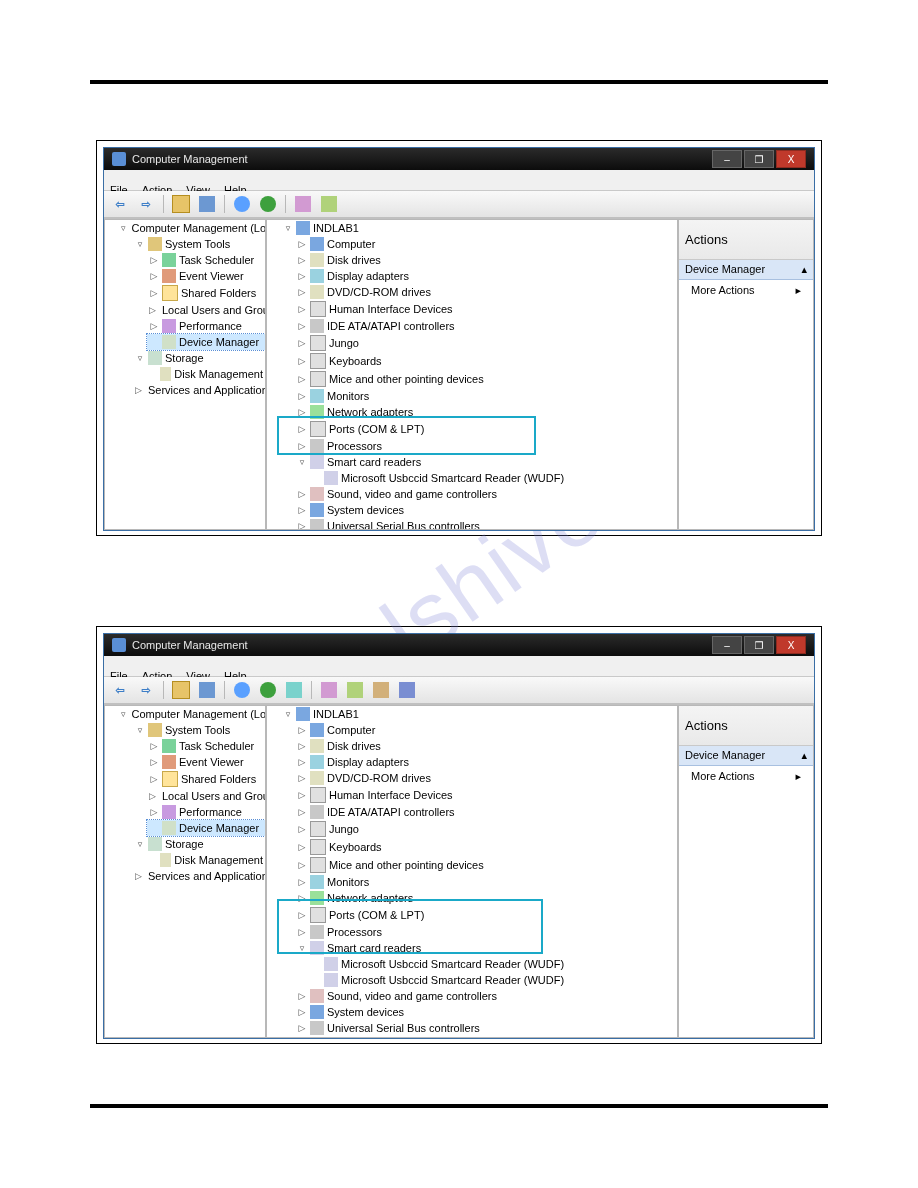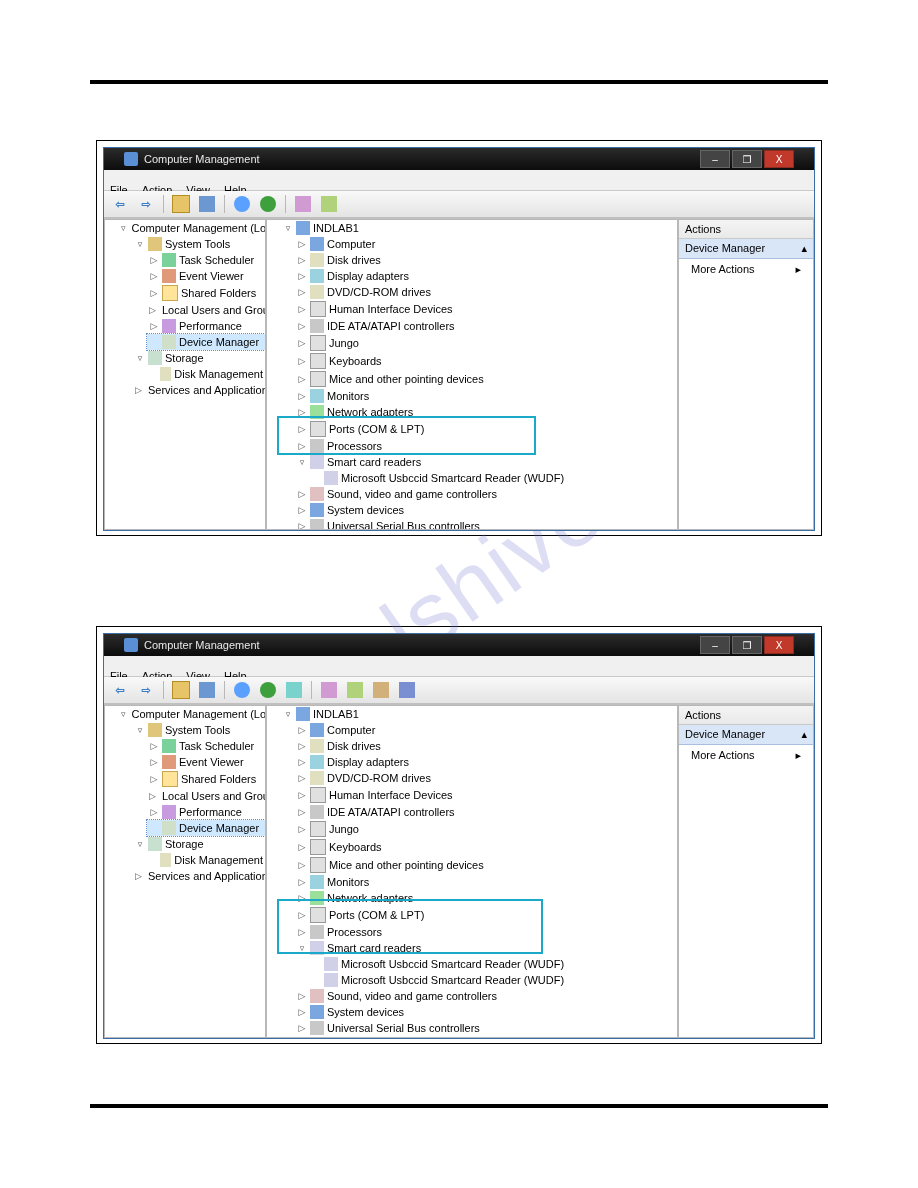--- a/index.html
+++ b/index.html
@@ -43,21 +43,21 @@
     display: flex;
     flex-direction: column;
     box-shadow: 0 0 0 1px #1a1a1a inset;
   }
   .titlebar {
     height: 22px;
     background: linear-gradient(#2b2b2b, #0c0c0c);
     color: #e8e8e8;
     display: flex;
     align-items: center;
-    padding: 0 20px;
+    padding: 0 8px;
     font-size: 11px;
     position: relative;
   }
   .titlebar .app-icon {
     width: 14px; height: 14px;
     background: #5a8fd6;
     margin-right: 6px;
     display: inline-block;
     border-radius: 2px;
   }
@@ -129,22 +129,22 @@
     overflow: auto;
     font-size: 11px;
   }
   .pane-left  { width: 160px; }
   .pane-mid   { flex: 1; }
   .pane-right { width: 134px; display: flex; flex-direction: column; }
 
   .pane-hdr {
     background: linear-gradient(#f4f4f4, #e9e9e9);
     border-bottom: 1px solid #c9c9c9;
-    padding: 3px 6px;
-    font-size: 11px;
+    padding: 12px 6px;
+    font-size: 13px;
   }
   .pane-sub {
     background: #d9e6f7;
     border-bottom: 1px solid #a8c0e0;
     padding: 3px 6px;
     display: flex;
     justify-content: space-between;
     font-size: 11px;
   }
   .pane-action {

